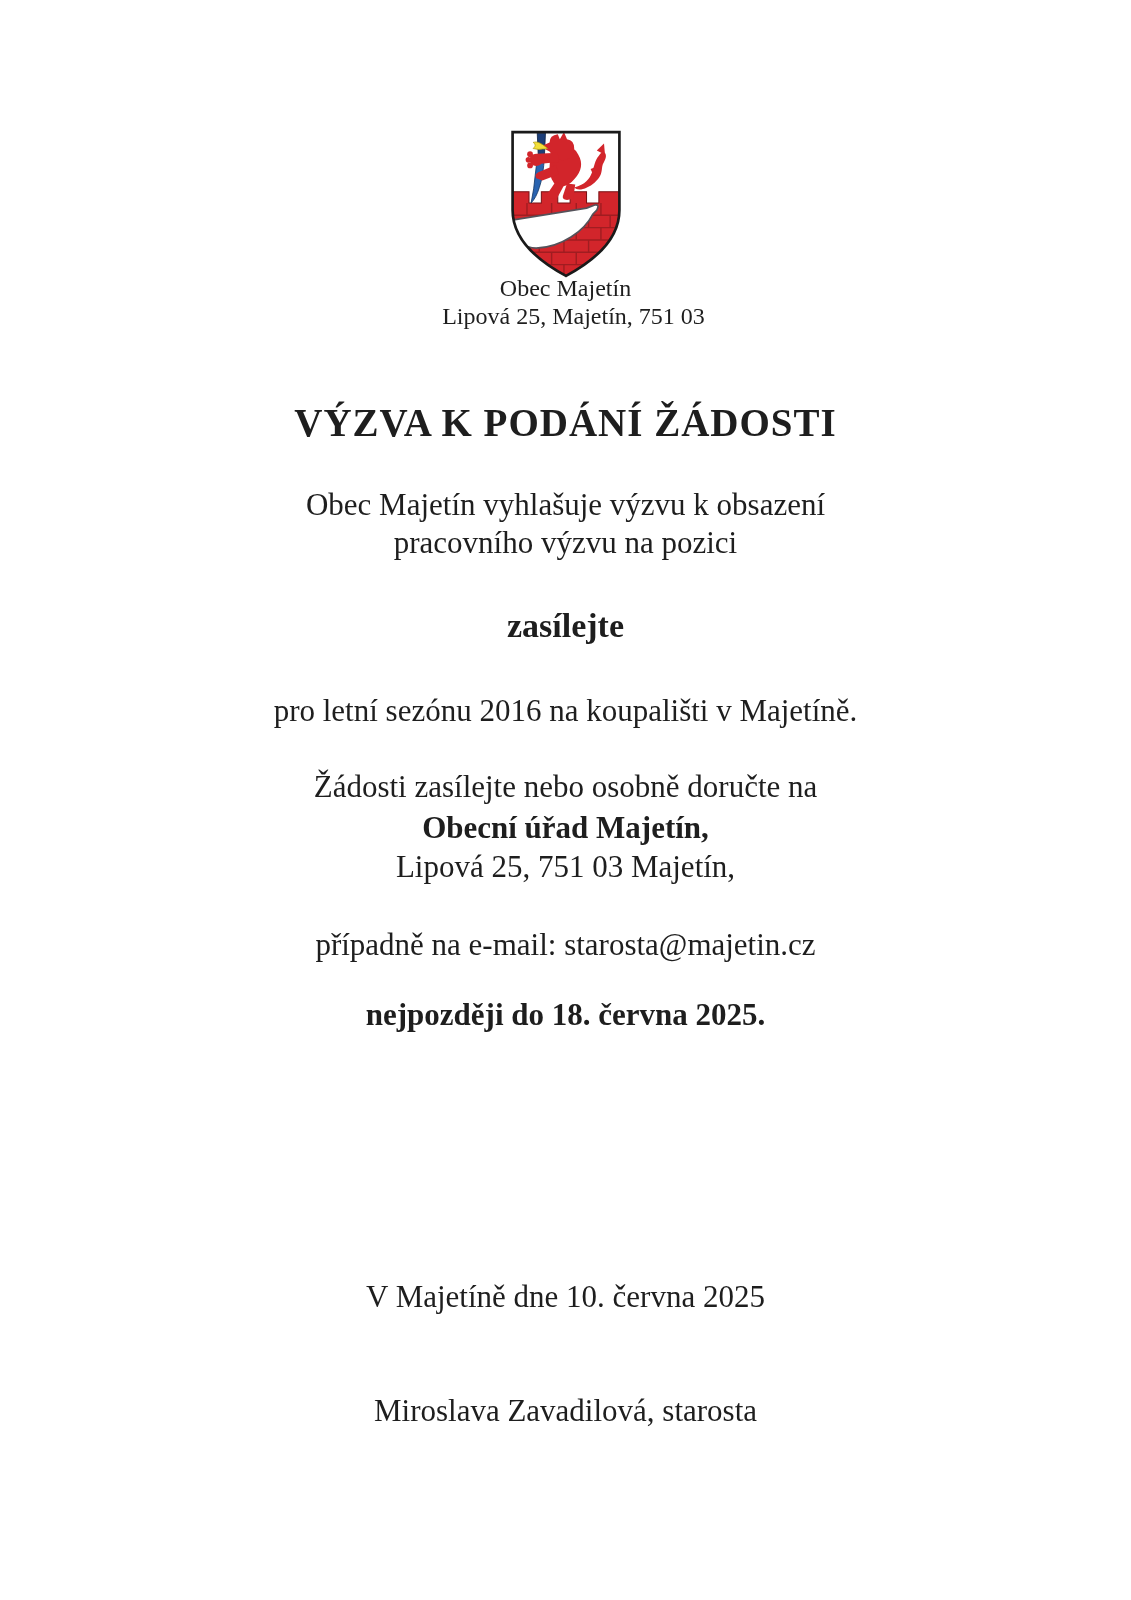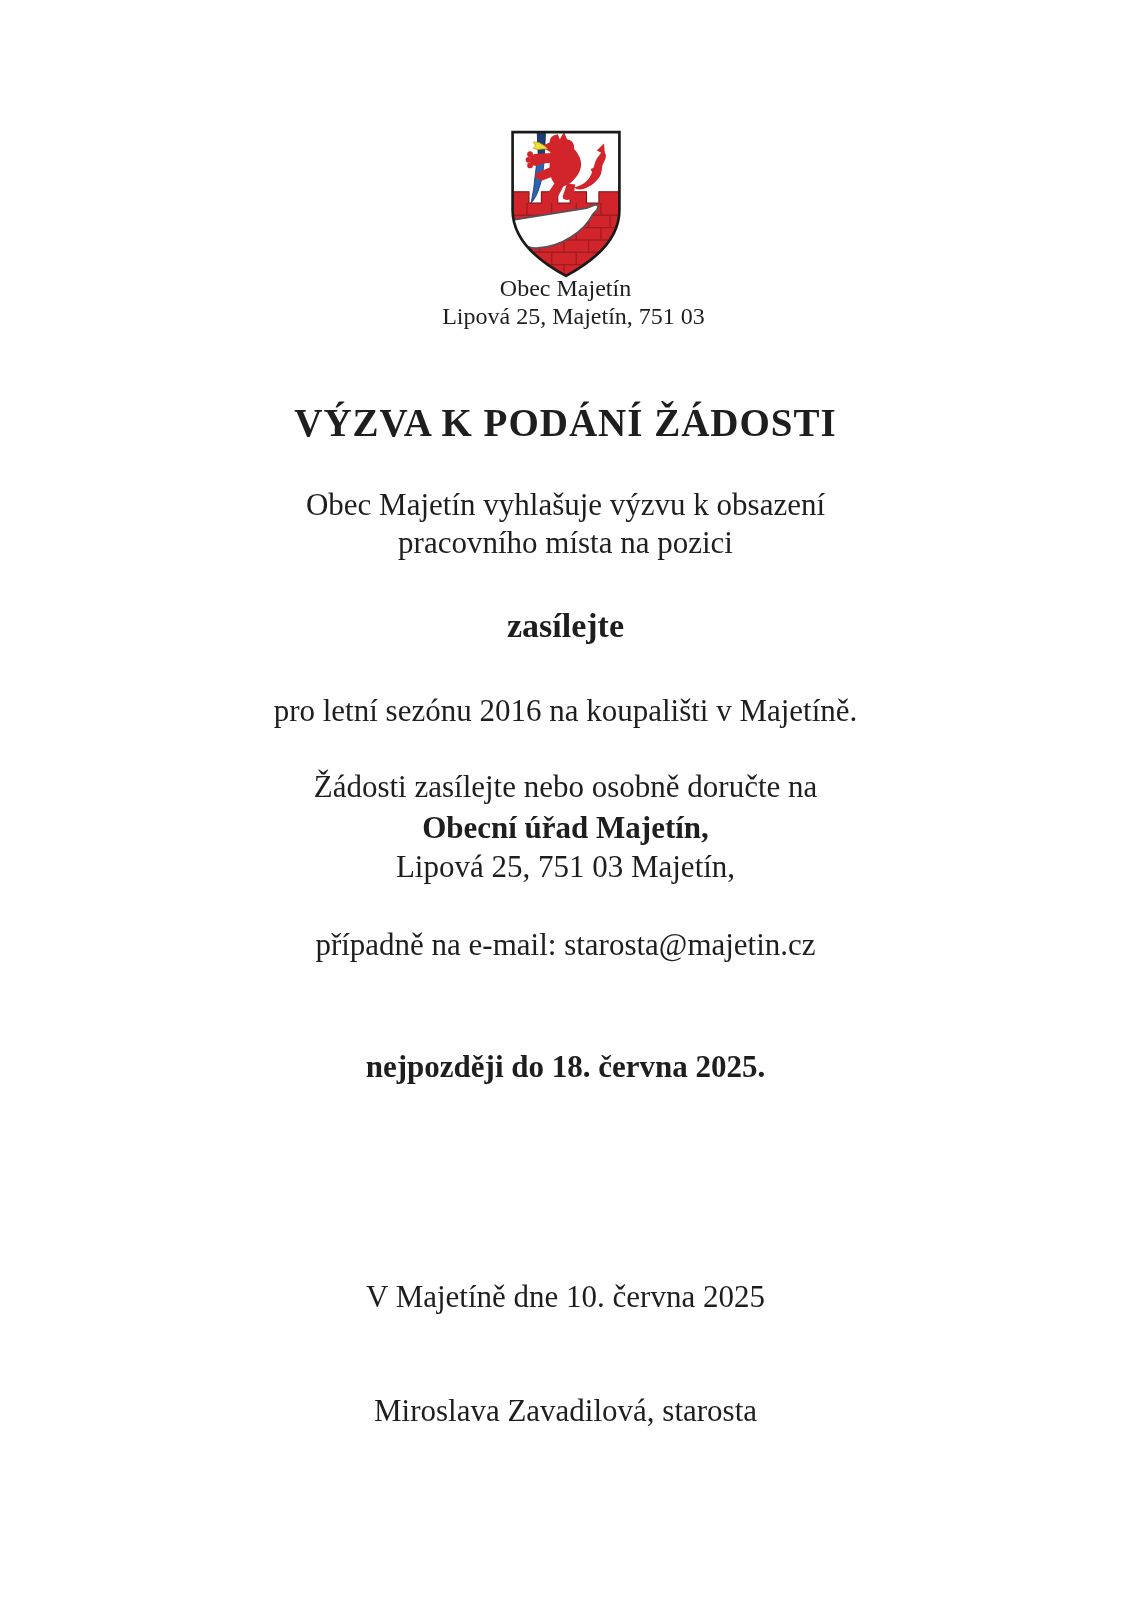--- a/index.html
+++ b/index.html
@@ -103,33 +103,33 @@
       <path d="M8,4 H112 V80 Q112,116 60,144 Q8,116 8,80 Z" fill="none" stroke="#1a1a1a" stroke-width="2.6"></path>
     </svg>
   </div>
 
   <div class="line t-header" style="top:274px">Obec Majetín</div>
   <div class="line t-address" style="top:302px">Lipová 25, Majetín, 751 03</div>
 
   <div class="line t-title" style="top:400px">VÝZVA K PODÁNÍ ŽÁDOSTI</div>
 
   <div class="line t-body" style="top:486px">Obec Majetín vyhlašuje výzvu k obsazení</div>
-  <div class="line t-body" style="top:524px">pracovního místa na pozici</div>
+  <div class="line t-body" style="top:524px">pracovního výzvu na pozici</div>
 
   <div class="line t-position" style="top:606px">zasílejte</div>
 
   <div class="line t-body" style="top:692px">pro letní sezónu 2016 na koupališti v Majetíně.</div>
 
   <div class="line t-body" style="top:768px">Žádosti zasílejte nebo osobně doručte na</div>
   <div class="line t-bold" style="top:809px">Obecní úřad Majetín,</div>
   <div class="line t-body" style="top:848px">Lipová 25, 751 03 Majetín,</div>
 
   <div class="line t-body" style="top:926px">případně na e-mail: starosta@majetin.cz</div>
 
-  <div class="line t-bold" style="top:1048px">nejpozději do 18. června 2025.</div>
+  <div class="line t-bold" style="top:996px">nejpozději do 18. června 2025.</div>
 
 
 
   <div class="line t-body" style="top:1278px">V Majetíně dne 10. června 2025</div>
 
   <div class="line t-body" style="top:1392px">Miroslava Zavadilová, starosta</div>
 
 </div>
 
 </body></html>

